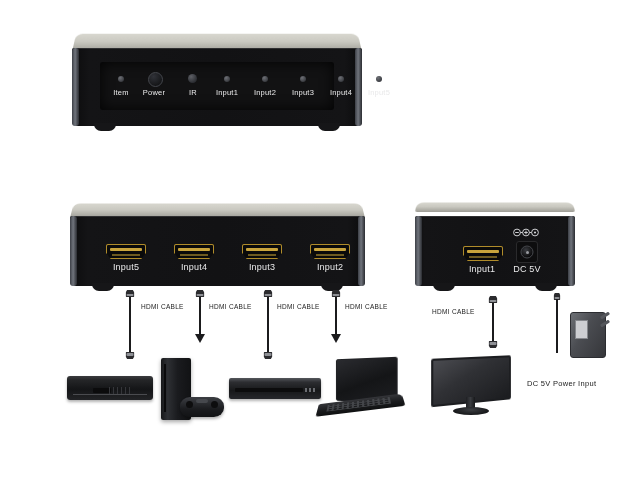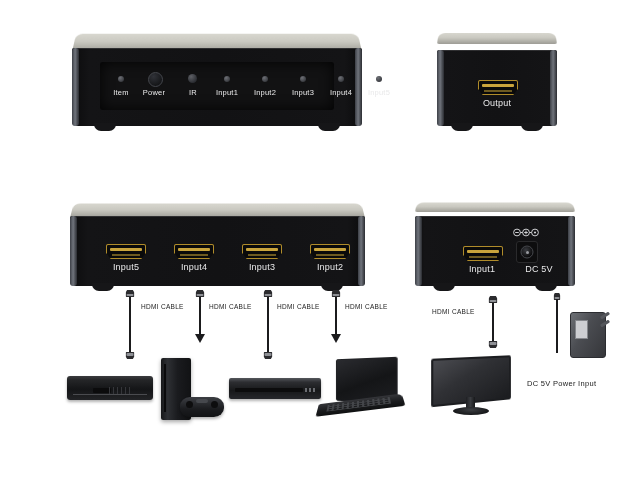--- a/index.html
+++ b/index.html
@@ -282,36 +282,20 @@
       <div class="devlabel" style="left:250px;top:40px;width:38px;">Input4</div>
 
       <div class="led" style="left:304px;top:28px;"></div>
       <div class="devlabel" style="left:288px;top:40px;width:38px;">Input5</div>
 
       <div class="foot" style="left:22px;"></div>
       <div class="foot" style="right:22px;"></div>
     </div>
   </div>
 
-  <div class="unit" style="left:437px;top:30px;width:120px;height:100px;">
-    <div class="top" style="height:14px;transform:perspective(300px) rotateX(36deg);transform-origin:bottom center;"></div>
-    <div class="face" style="top:20px;height:76px;">
-      <div class="railL"></div>
-      <div class="railR"></div>
-
-      <div class="hdmi" style="left:41px;top:30px;">
-          <i></i>
-          <u></u>
-        </div>
-      <div class="devlabel big" style="left:20px;top:48px;width:80px;">Output</div>
-
-      <div class="foot" style="left:14px;"></div>
-      <div class="foot" style="right:14px;"></div>
-    </div>
-  </div>
 
   <div class="unit" style="left:70px;top:200px;width:295px;height:90px;">
     <div class="top" style="height:18px;transform:perspective(400px) rotateX(34deg);transform-origin:bottom center;"></div>
     <div class="face" style="top:16px;height:70px;">
       <div class="railL"></div>
       <div class="railR"></div>
 
       <div class="hdmi" style="left:36px;top:28px;">
           <i></i>
           <u></u>
@@ -361,21 +345,21 @@
         <line x1="13" y1="2.7" x2="13" y2="6.3" stroke="#cfd0d3" stroke-width="1"></line>
         <circle cx="22" cy="4.5" r="3.4" fill="none" stroke="#cfd0d3" stroke-width="1"></circle>
         <circle cx="22" cy="4.5" r="1.1" fill="#cfd0d3"></circle>
         <line x1="7.4" y1="4.5" x2="9.6" y2="4.5" stroke="#cfd0d3" stroke-width="1"></line>
         <line x1="16.4" y1="4.5" x2="18.6" y2="4.5" stroke="#cfd0d3" stroke-width="1"></line>
       </svg>
 
       <div class="dcjack" style="left:101px;top:25px;">
           <b></b>
         </div>
-      <div class="devlabel big" style="left:96px;top:48px;width:56px;">DC 5V</div>
+      <div class="devlabel big" style="left:84px;top:48px;width:56px;">DC 5V</div>
 
       <div class="foot" style="left:18px;"></div>
       <div class="foot" style="right:18px;"></div>
     </div>
   </div>
 
   <div class="cable" style="left:120px;top:290px;width:20px;height:70px;">
     <div class="plug up" style="top:0;"></div>
     <div class="wire" style="top:7px;height:55px;"></div>
     <div class="plug down" style="top:62px;"></div>

